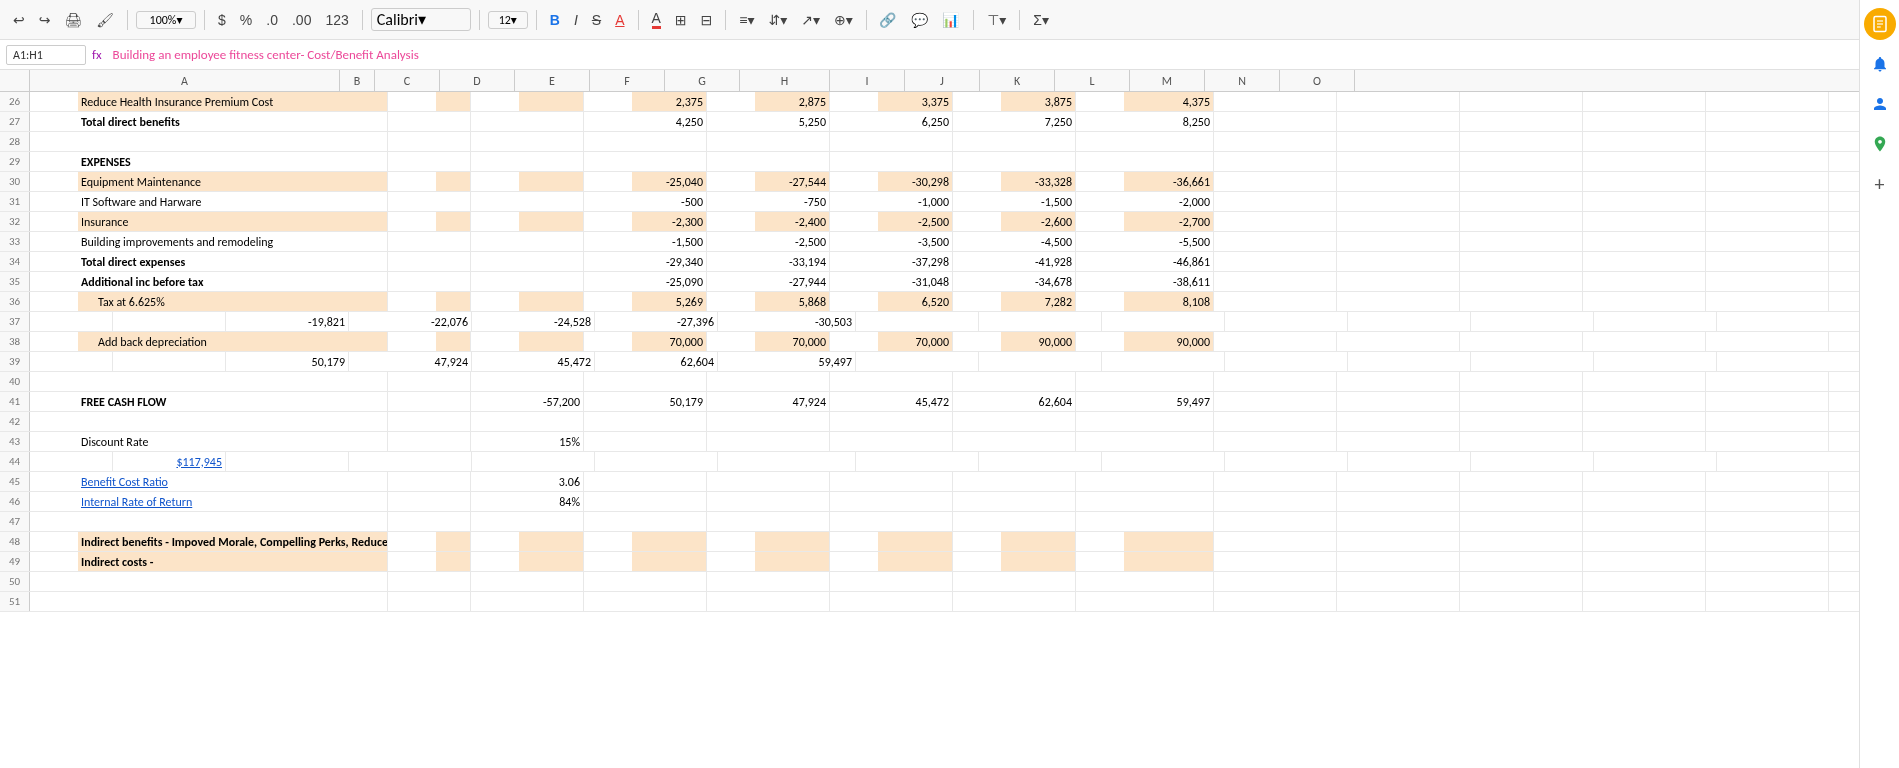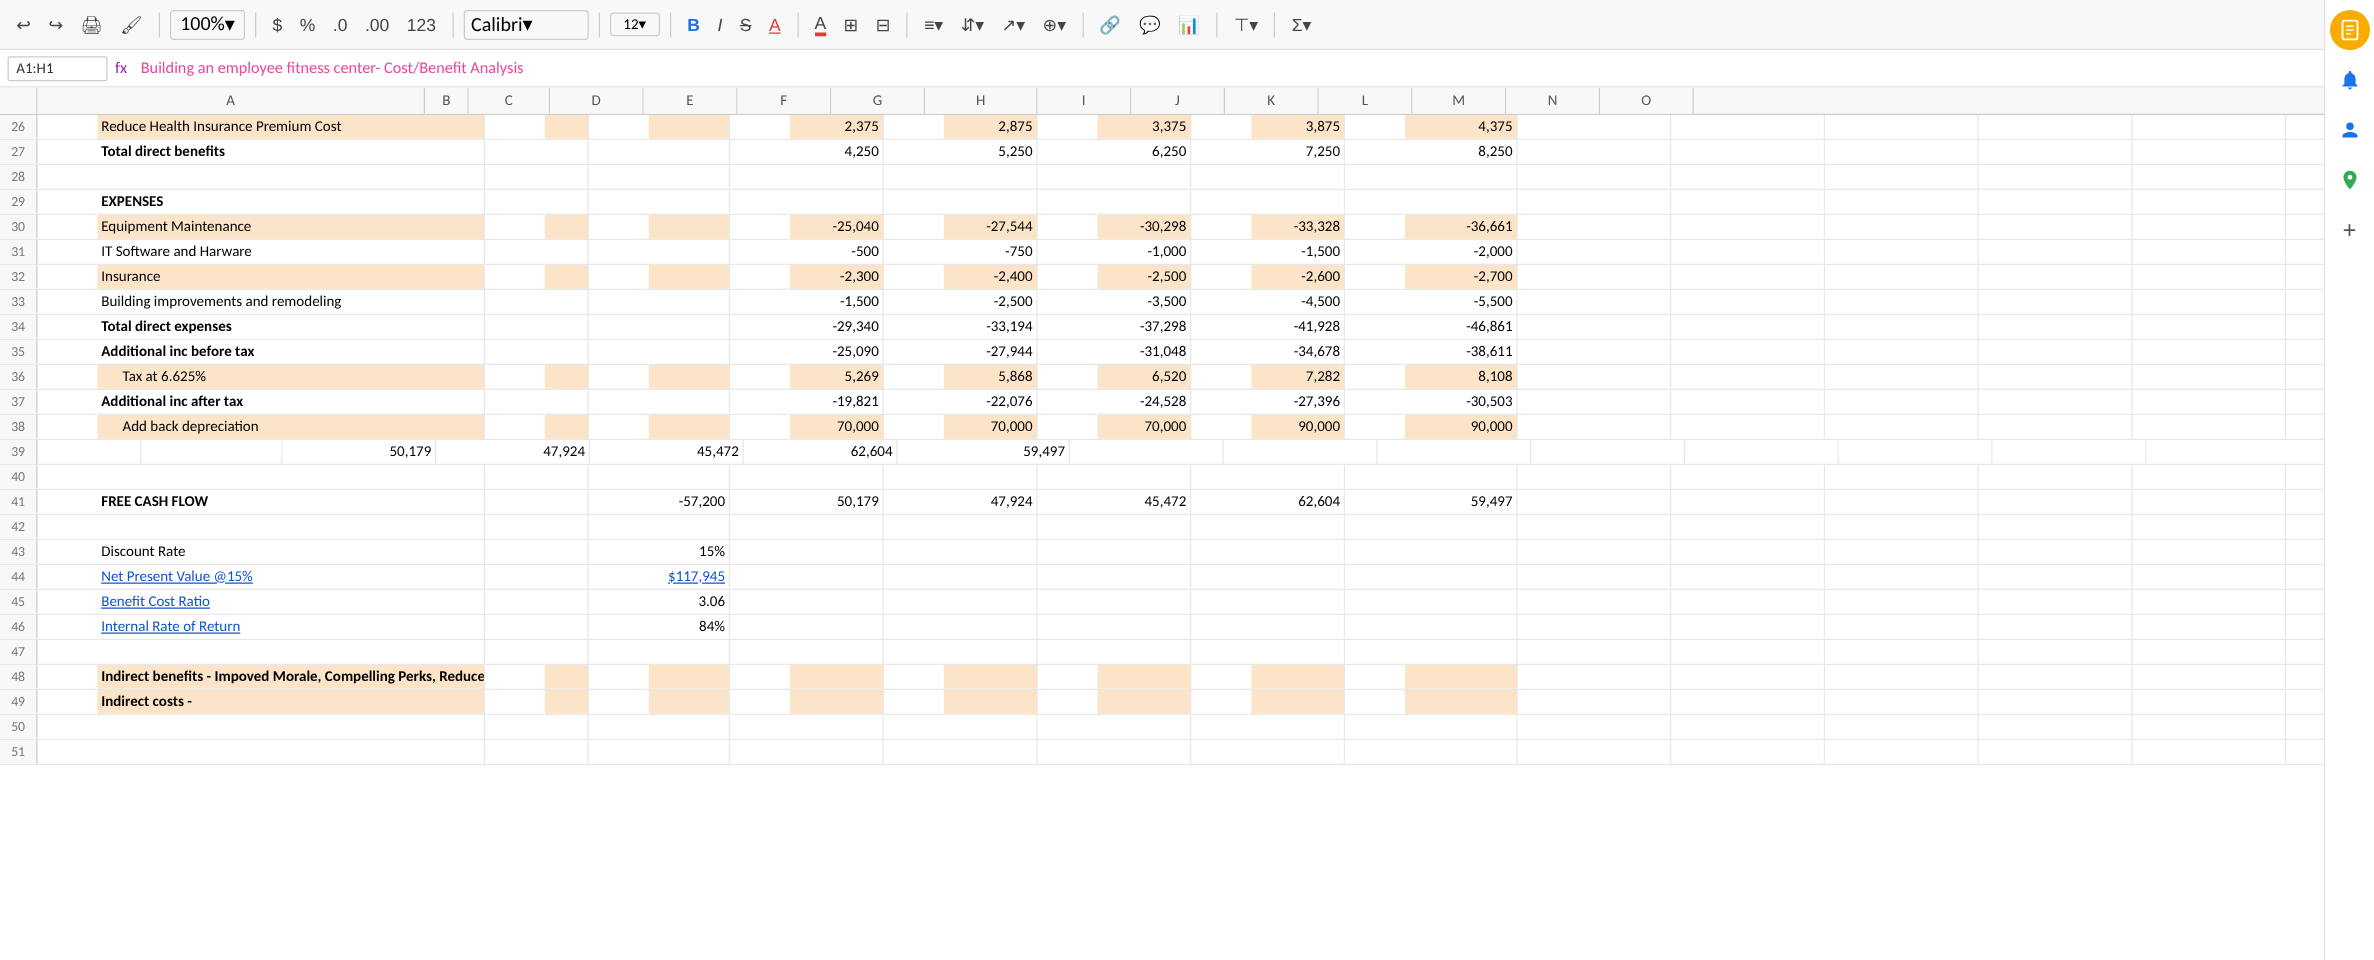--- a/index.html
+++ b/index.html
@@ -21,21 +21,21 @@
       cursor: pointer;
       padding: 3px 5px;
       font-size: 14px;
       color: #444;
       border-radius: 3px;
     }
     .toolbar-separator { width: 1px; height: 20px; background: #ccc; margin: 0 4px; }
     .zoom-box {
       display: flex; align-items: center;
       border: 1px solid #ccc; border-radius: 3px;
-      padding: 1px 5px; font-size: 16px; width: 60px; justify-content: center;
+      padding: 1px 5px; font-size: 12px; width: 60px; justify-content: center;
     }
     .font-box {
       border: 1px solid #ccc; border-radius: 3px;
       padding: 1px 5px; font-size: 16px; width: 100px; text-align: left;
     }
     .size-box {
       border: 1px solid #ccc; border-radius: 3px;
       padding: 1px 5px; font-size: 12px; width: 40px; text-align: center;
     }
     .bold-btn { font-weight: bold; color: #1a73e8; }
@@ -476,21 +476,20 @@
         <div class="cell col-i cell-text-left"></div>
         <div class="cell col-j cell-text-left"></div>
         <div class="cell col-k cell-text-left"></div>
         <div class="cell col-l cell-text-left"></div>
         <div class="cell col-m cell-text-left"></div>
         <div class="cell col-n cell-text-left"></div>
         <div class="cell col-o cell-text-left"></div>
       </div>
       <div class="grid-row">
         <div class="row-num">37</div>
-        <div class="cell col-a cell-text-left text-bold">Additional inc after tax</div>
         <div class="cell col-b cell-text-left"></div>
         <div class="cell col-c cell-text-right"></div>
         <div class="cell col-d cell-text-right">-19,821</div>
         <div class="cell col-e cell-text-right">-22,076</div>
         <div class="cell col-f cell-text-right">-24,528</div>
         <div class="cell col-g cell-text-right">-27,396</div>
         <div class="cell col-h cell-text-right">-30,503</div>
         <div class="cell col-i cell-text-left"></div>
         <div class="cell col-j cell-text-left"></div>
         <div class="cell col-k cell-text-left"></div>
@@ -601,21 +600,20 @@
         <div class="cell col-i cell-text-left"></div>
         <div class="cell col-j cell-text-left"></div>
         <div class="cell col-k cell-text-left"></div>
         <div class="cell col-l cell-text-left"></div>
         <div class="cell col-m cell-text-left"></div>
         <div class="cell col-n cell-text-left"></div>
         <div class="cell col-o cell-text-left"></div>
       </div>
       <div class="grid-row">
         <div class="row-num">44</div>
-        <div class="cell col-a cell-text-left text-blue">Net Present Value @15%</div>
         <div class="cell col-b cell-text-left"></div>
         <div class="cell col-c cell-text-right text-blue">$117,945</div>
         <div class="cell col-d cell-text-right"></div>
         <div class="cell col-e cell-text-right"></div>
         <div class="cell col-f cell-text-right"></div>
         <div class="cell col-g cell-text-right"></div>
         <div class="cell col-h cell-text-right"></div>
         <div class="cell col-i cell-text-left"></div>
         <div class="cell col-j cell-text-left"></div>
         <div class="cell col-k cell-text-left"></div>

